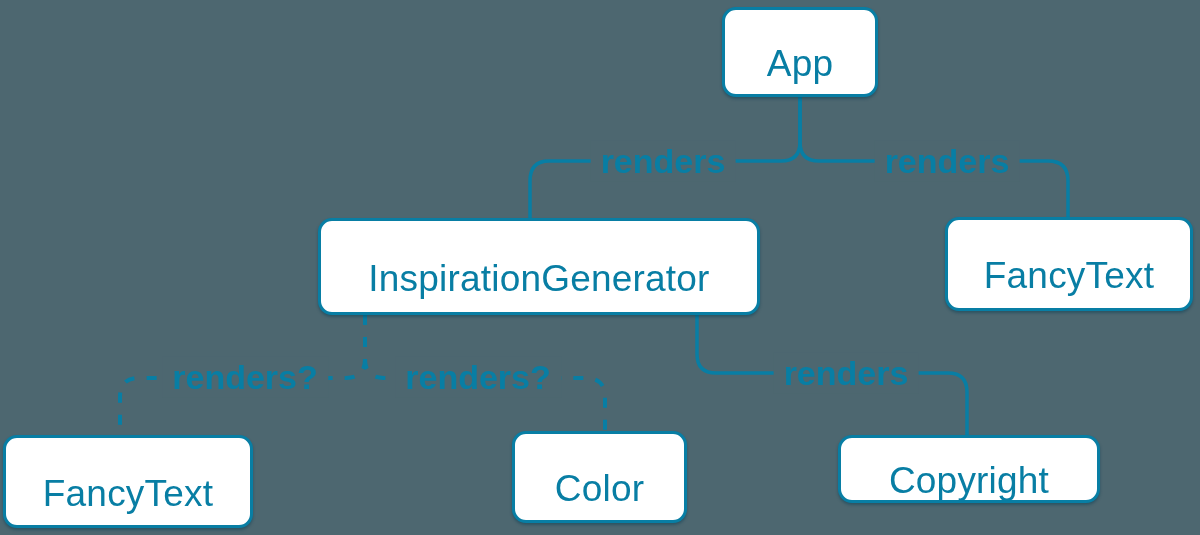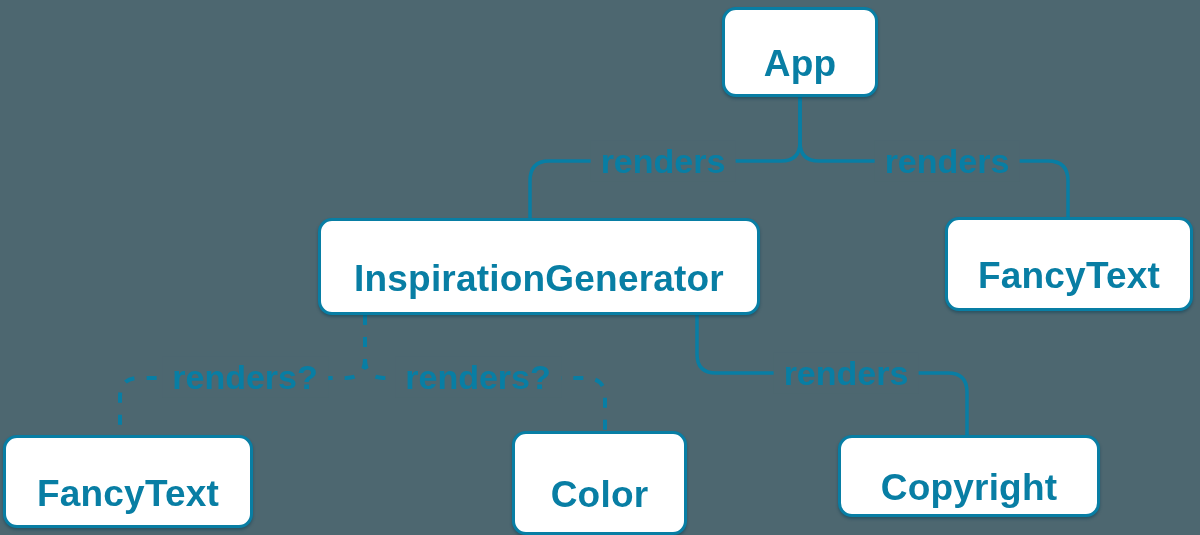--- a/index.html
+++ b/index.html
@@ -35,43 +35,43 @@
     position:absolute;
     background:var(--node-fill);
     border:3px solid var(--accent);
     border-radius:14px;
     display:flex;align-items:center;justify-content:center;
     box-shadow:0 2px 3px rgba(4,60,82,0.45);
   }
   .node-label{
     color:var(--accent);
     font-size:37px;
-    font-weight:700;
+    font-weight:400;
     letter-spacing:0.2px;
     white-space:nowrap;
     margin-top:24px;
   }
   .edge-label{
     position:absolute;
     transform:translate(-50%,-50%);
     color:var(--accent);
     background:var(--bg);
     font-size:34px;
     font-weight:700;
     padding:0 10px;
     white-space:nowrap;
     line-height:1.2;
   }
   
   .n-app              {left:722px;top:7px;  width:156px;height:90px;}
   .n-inspiration      {left:318px;top:218px;width:442px;height:97px;text-align:right;}
   .n-fancytext-top    {left:945px;top:217px;width:248px;height:94px;}
   .n-fancytext-bottom {left:3px;  top:435px;width:250px;height:93px;}
-  .n-color            {left:512px;top:431px;width:175px;height:104px;}
-  .n-copyright        {left:838px;top:435px;width:262px;height:82px;}
+  .n-color            {left:512px;top:431px;width:175px;height:92px;}
+  .n-copyright        {left:838px;top:435px;width:262px;height:68px;}
   
   .l-renders-left   {left:663px;top:161px;}
   .l-renders-right  {left:947px;top:161px;}
   .l-renders-q-left {left:245px;top:377px;}
   .l-renders-q-right{left:478px;top:377px;}
   .l-renders-bottom {left:846px;top:373px;}
 </style>
 </head>
 <body>
 

